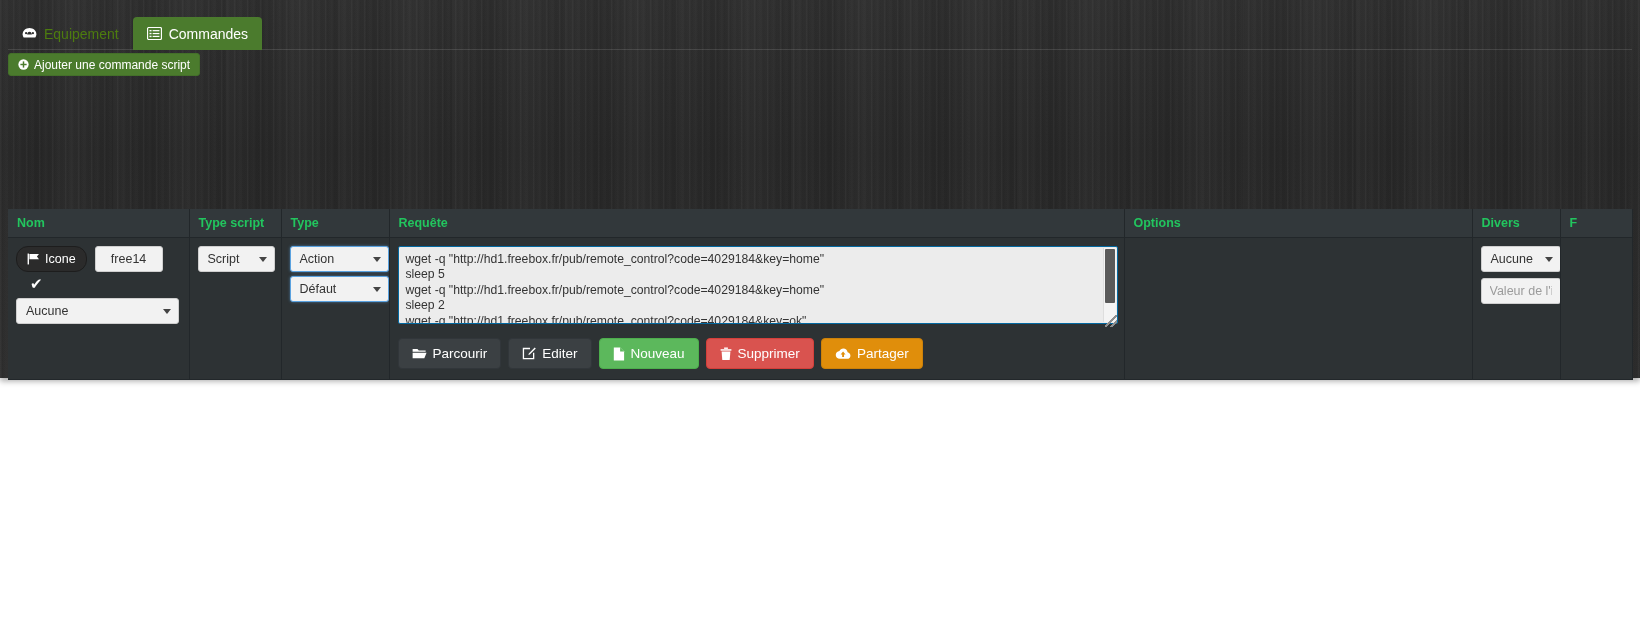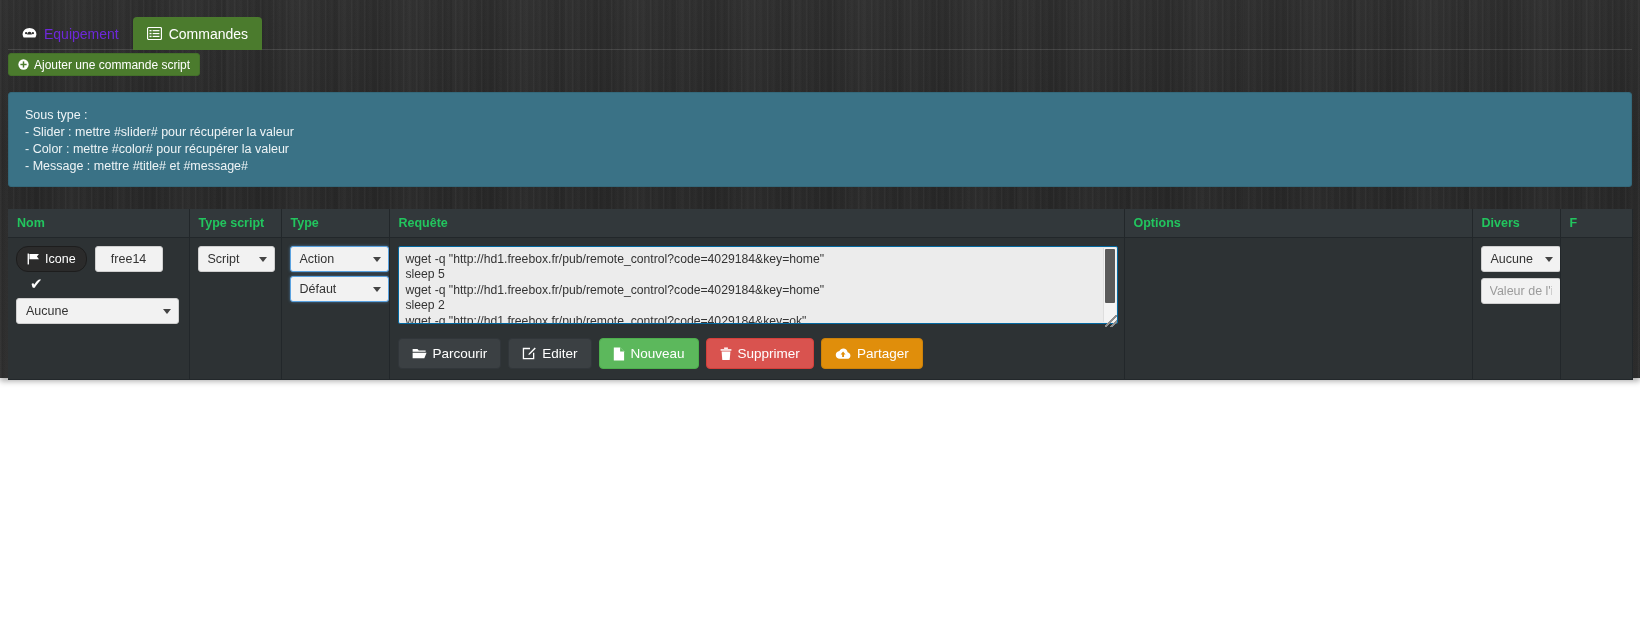--- a/index.html
+++ b/index.html
@@ -55,21 +55,21 @@
     z-index: 6;
   }
   .tab {
     display: flex;
     align-items: center;
     gap: 7px;
     height: 33px;
     padding: 0 14px;
     box-sizing: border-box;
     font-size: 14px;
-    color: #6d28d9;
+    color: #4d7c0f;
     cursor: pointer;
     border-radius: 4px 4px 0 0;
     background: transparent;
     user-select: none;
     white-space: nowrap;
   }
   .tab.active {
     background: #4b7b2d;
     color: #ffffff;
   }
@@ -353,26 +353,20 @@
     <span>
       <svg width="11" height="11" viewBox="0 0 12 12">
         <circle cx="6" cy="6" r="5.6" fill="#ffffff"></circle>
         <rect x="5.2" y="2.6" width="1.6" height="6.8" fill="#4b7b2d"></rect>
         <rect x="2.6" y="5.2" width="6.8" height="1.6" fill="#4b7b2d"></rect>
       </svg>
     </span>
     <span>Ajouter une commande script</span>
   </div>
 
-  <div class="alert">
-    <div>Sous type :</div>
-    <div>- Slider : mettre #slider# pour récupérer la valeur</div>
-    <div>- Color : mettre #color# pour récupérer la valeur</div>
-    <div>- Message : mettre #title# et #message#</div>
-  </div>
 
   <table class="tbl">
     <colgroup>
       <col style="width:181px">
       <col style="width:92px">
       <col style="width:108px">
       <col style="width:735px">
       <col style="width:348px">
       <col style="width:88px">
       <col style="width:72px">

